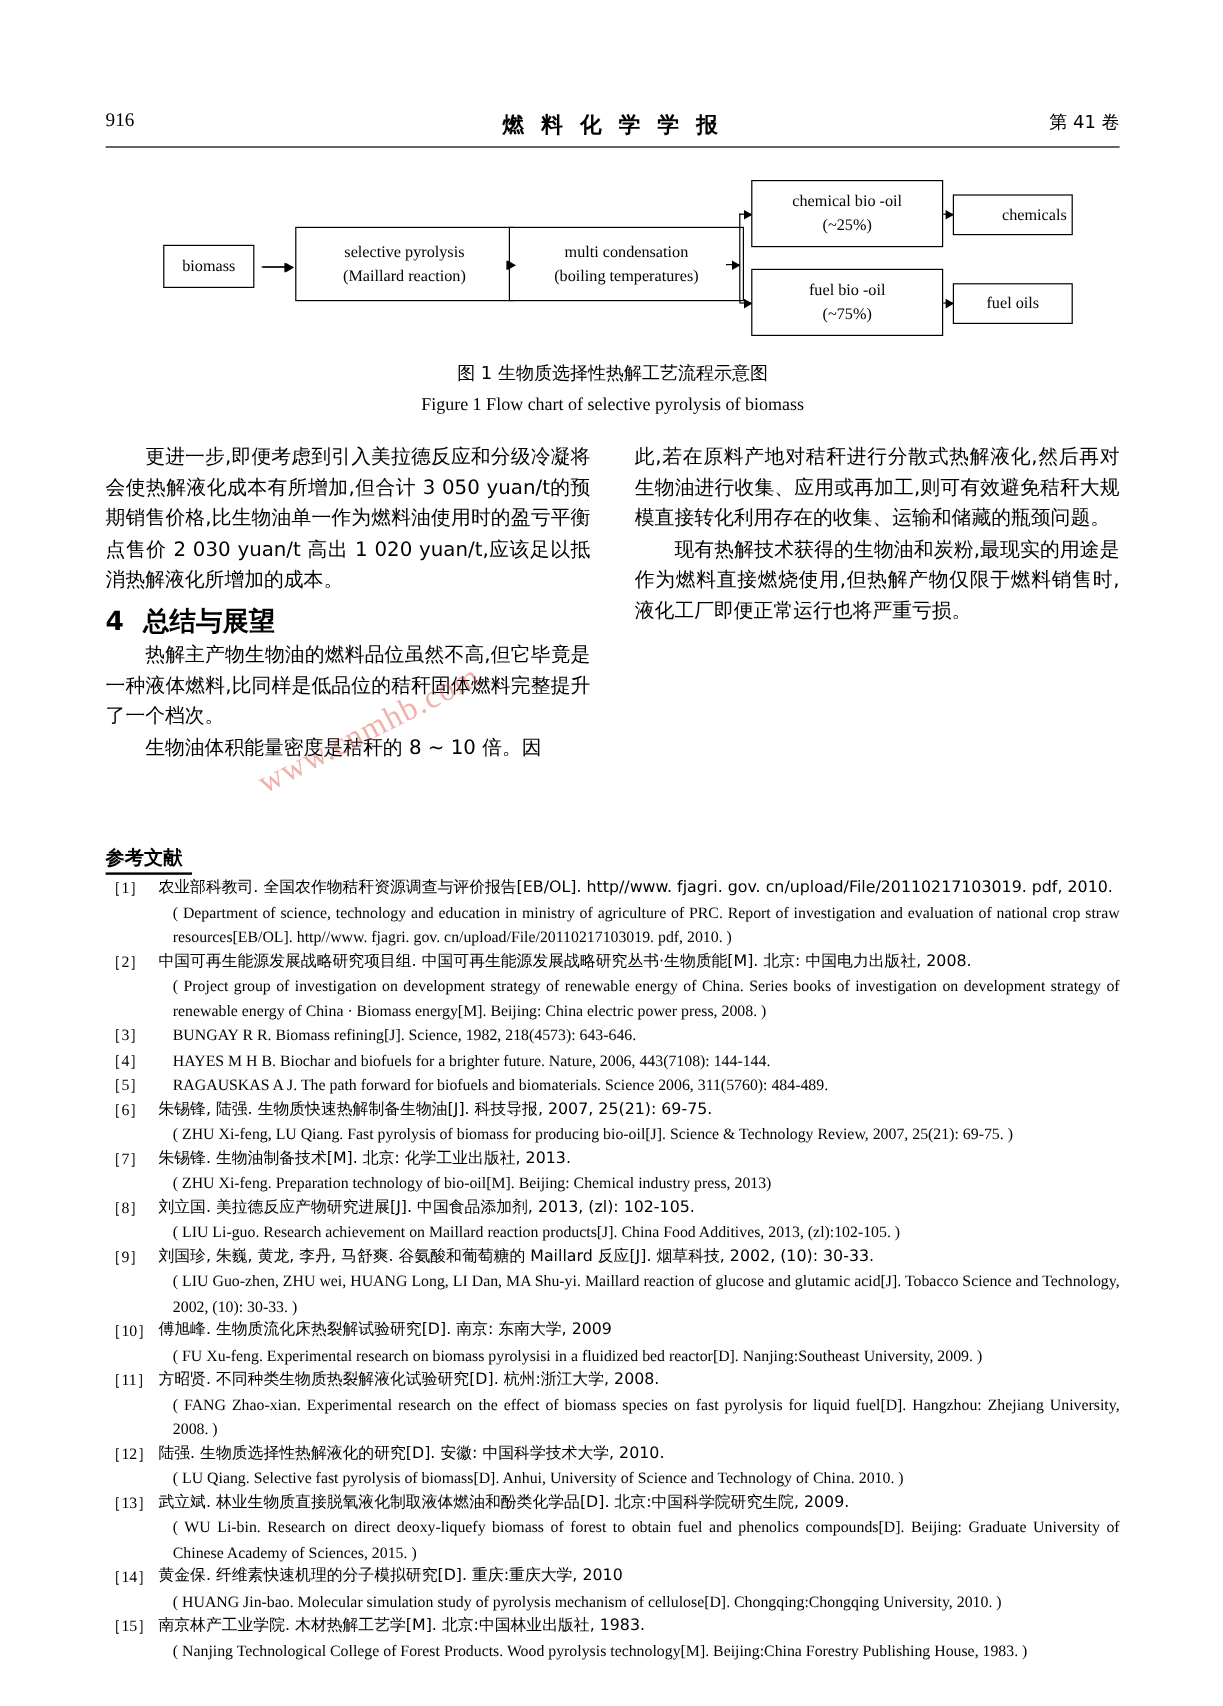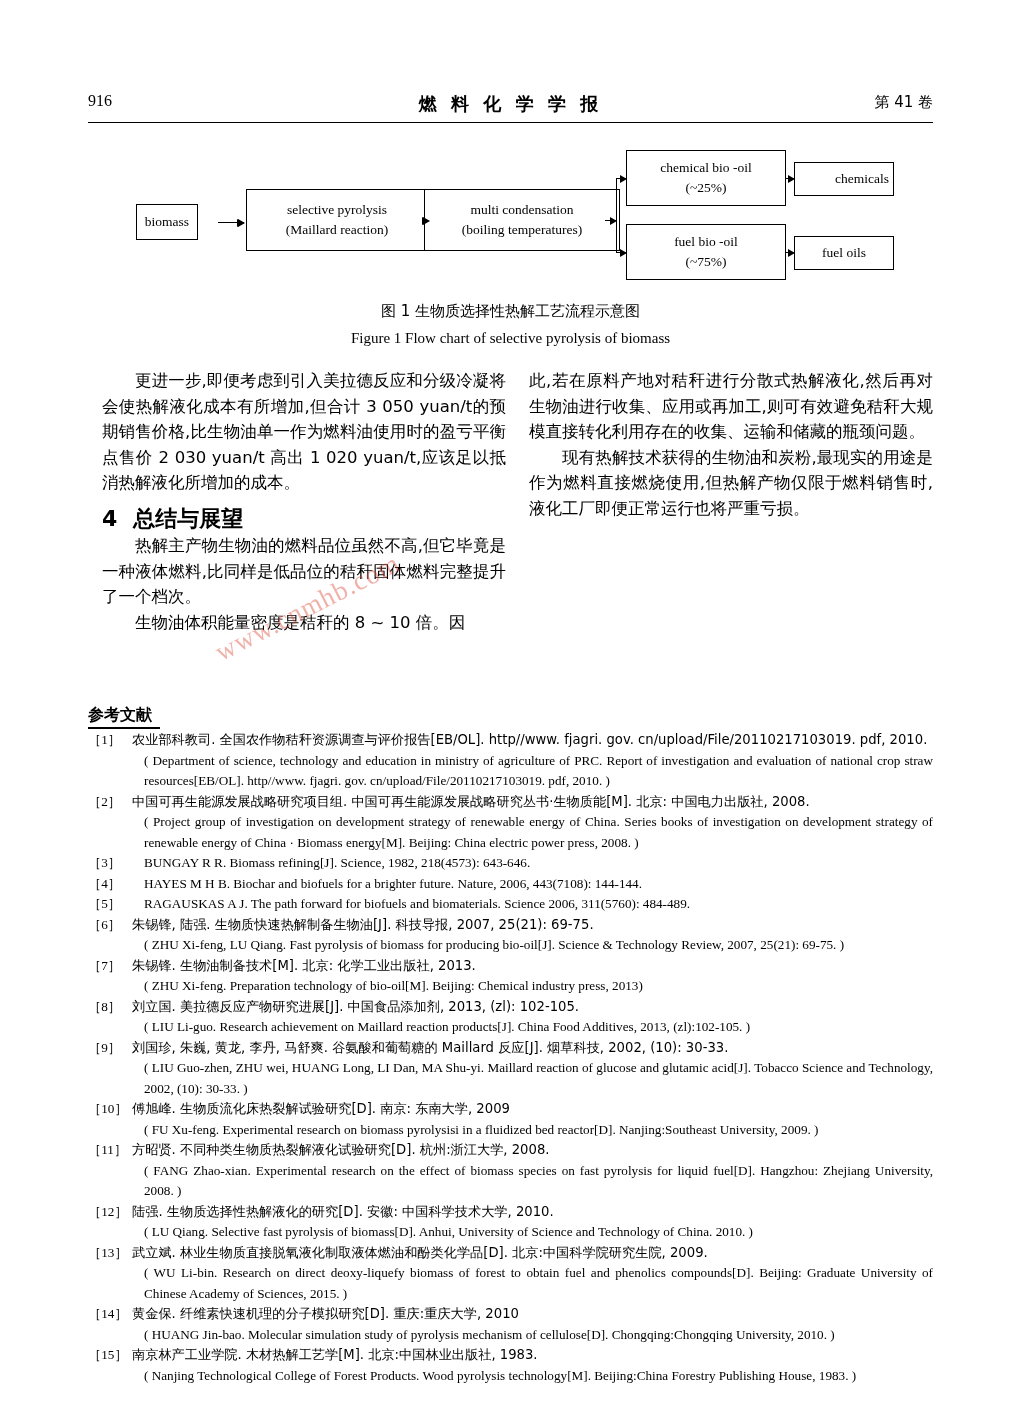--- a/index.html
+++ b/index.html
@@ -81,21 +81,21 @@
     display: flex;
     flex-direction: column;
     align-items: center;
     justify-content: center;
     line-height: 1.5;
     background: #fff;
     text-align: center;
   }
   .fbox span { display: block; white-space: nowrap; }
 
-  .fbox.biomass   { left: 48px;  top: 62px;  width: 62px;  height: 36px; }
+  .fbox.biomass   { left: 48px;  top: 62px;  width: 76px;  height: 36px; }
   .fbox.pyrolysis { left: 158px; top: 47px;  width: 182px; height: 62px; }
   .fbox.condense  { left: 336px; top: 47px;  width: 196px; height: 62px; }
   .fbox.chembio   { left: 538px; top: 8px;   width: 160px; height: 56px; }
   .fbox.fuelbio   { left: 538px; top: 82px;  width: 160px; height: 56px; }
   .fbox.chemicals { left: 706px; top: 20px;  width: 100px; height: 34px; padding-left: 36px; }
   .fbox.fueloils  { left: 706px; top: 94px;  width: 100px; height: 34px; }
 
   .arrow {
     position: absolute;
     height: 1px;
@@ -128,21 +128,21 @@
   
   .col {
     position: absolute;
     top: 368px;
     width: 404px;
     font-size: 16.5px;
     line-height: 25.5px;
     text-align: justify;
     font-family: "DejaVu Sans", sans-serif;
   }
-  .col.left  { left: 102px; }
+  .col.left  { left: 88px; }
   .col.right { left: 529px; }
   .col p { margin: 0; text-indent: 2em; }
   .col p.noindent { text-indent: 0; }
 
   h2.section {
     margin: 10px 0 2px 0;
     font-size: 22px;
     font-weight: bold;
     font-family: "DejaVu Sans", sans-serif;
   }

